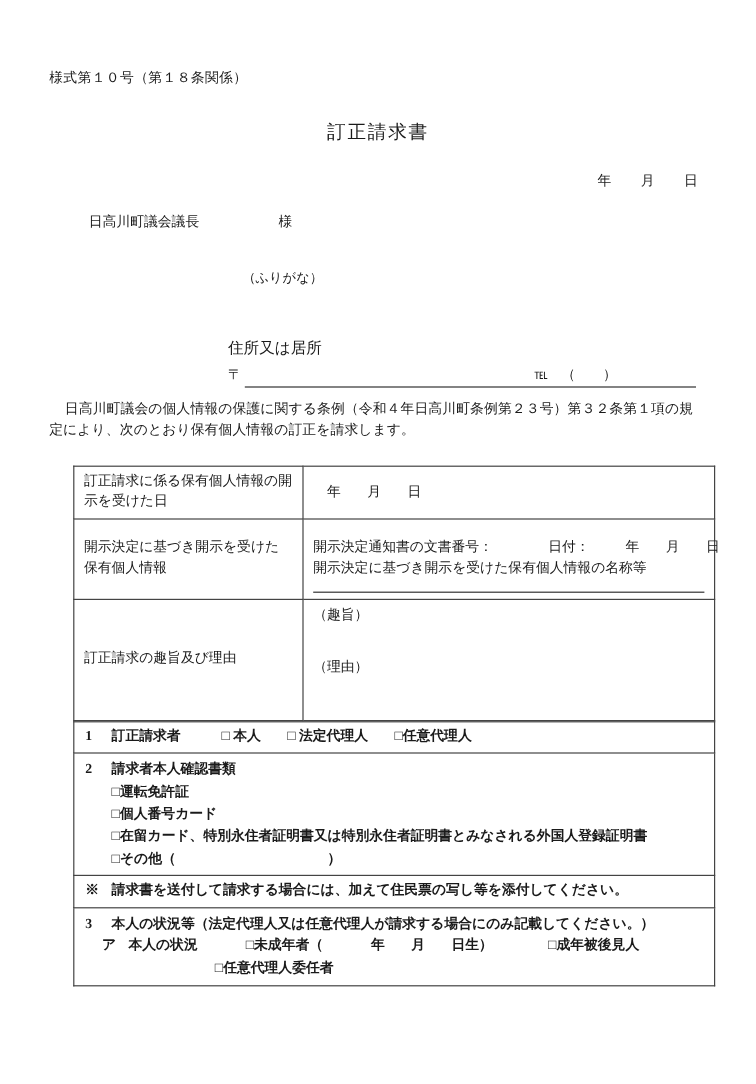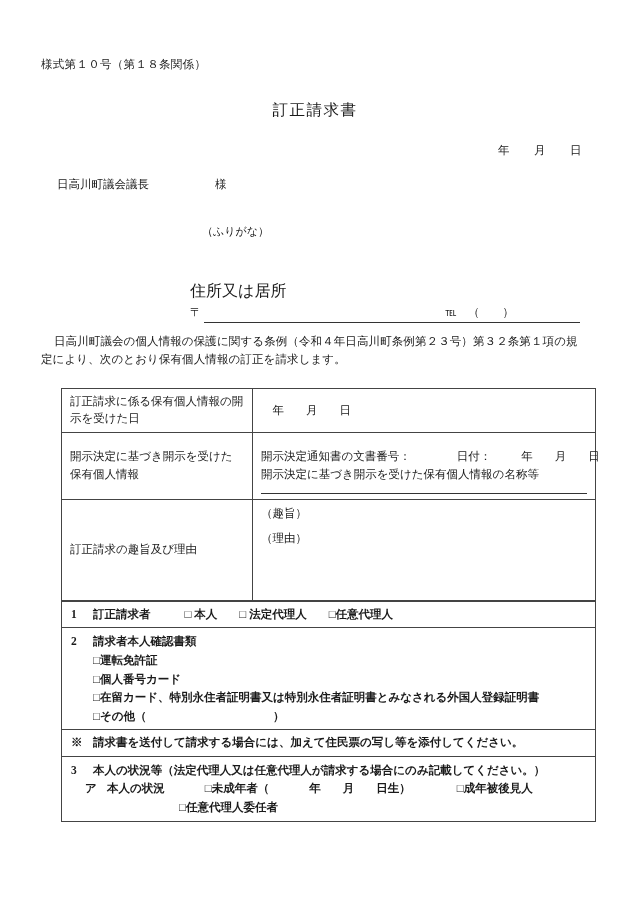--- a/index.html
+++ b/index.html
@@ -45,21 +45,21 @@
     position: absolute;
     right: 48px;
     top: 143px;
     font-size: 11.5px;
     letter-spacing: .5px;
     white-space: nowrap;
   }
   .date-line .gap { display: inline-block; width: 24px; }
   .addressee {
     position: absolute;
-    left: 57px;
+    left: 74px;
     top: 177px;
     font-size: 11.5px;
     white-space: nowrap;
   }
   .addressee .sama { display: inline-block; padding-left: 66px; }
 
   
   .furigana {
     position: absolute;
     left: 202px;
@@ -79,21 +79,21 @@
     font-size: 11.5px;
   }
   .rule {
     position: absolute;
     border-bottom: 1px solid #333;
   }
   .addr-label {
     position: absolute;
     left: 190px;
     top: 281px;
-    font-size: 16px;
+    font-size: 13px;
   }
   .zip-row {
     position: absolute;
     left: 190px;
     top: 305px;
     width: 390px;
     height: 18px;
   }
   .zip-mark {
     position: absolute;
@@ -160,21 +160,21 @@
     left: 8px;
     right: 8px;
     bottom: 5px;
     border-bottom: 1px solid #333;
   }
   .reason-cell {
     height: 92px;
     position: relative;
   }
   .reason-shushi { position: absolute; left: 8px; top: 5px; }
-  .reason-riyu { position: absolute; left: 8px; top: 30px; }
+  .reason-riyu { position: absolute; left: 8px; top: 48px; }
 
   
   #table-two {
     left: 41px;
     top: 601px;
     width: 535px;
     font-weight: bold;
   }
   #table-two td {
     padding: 4px 9px;

